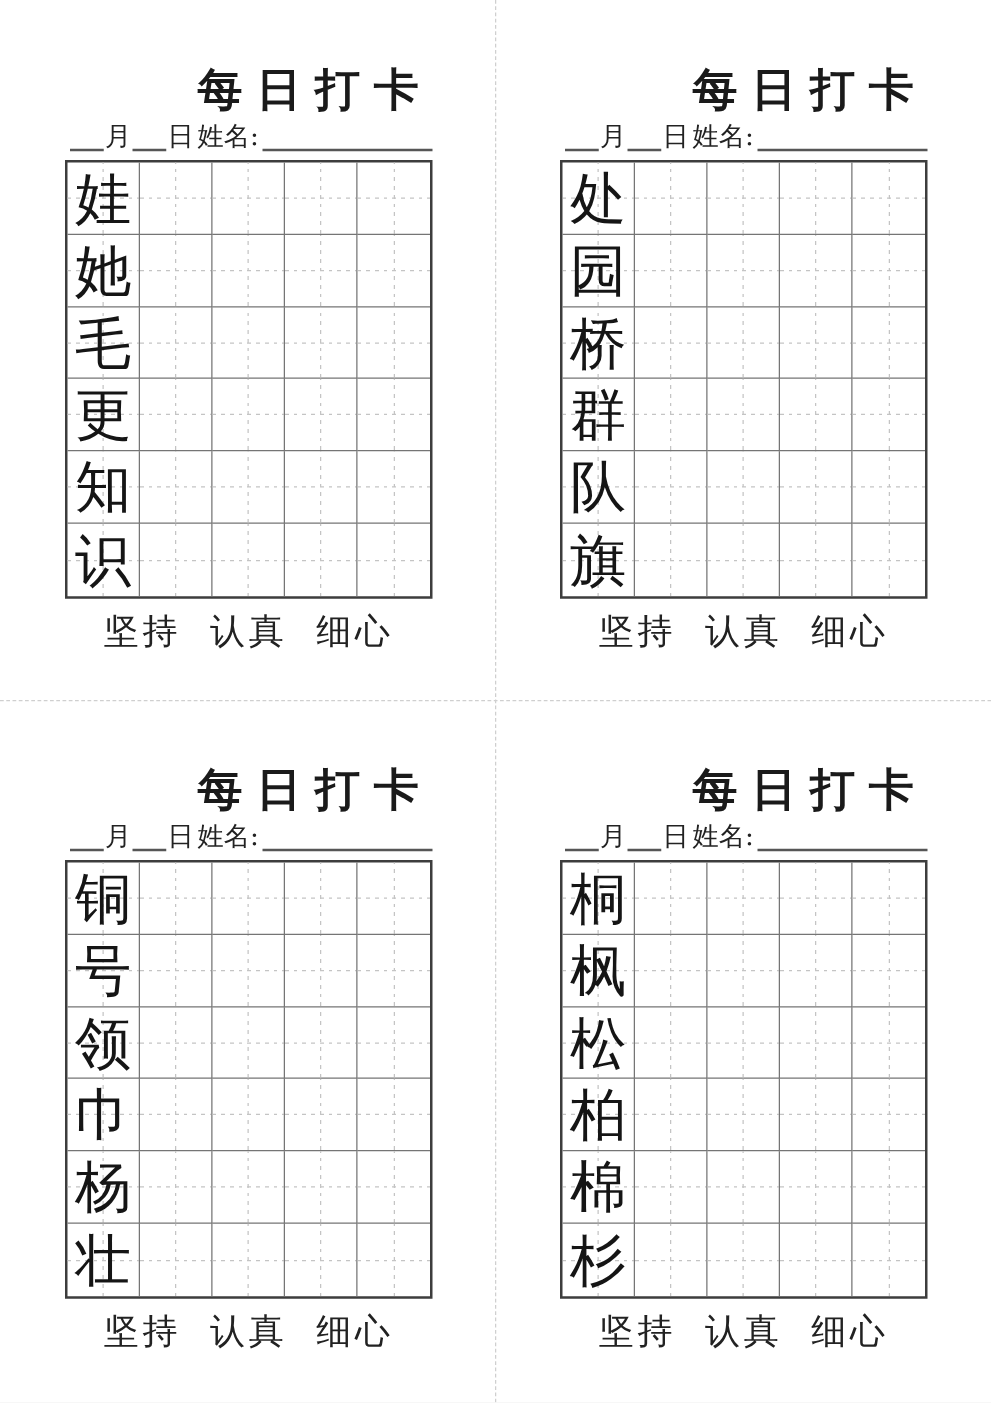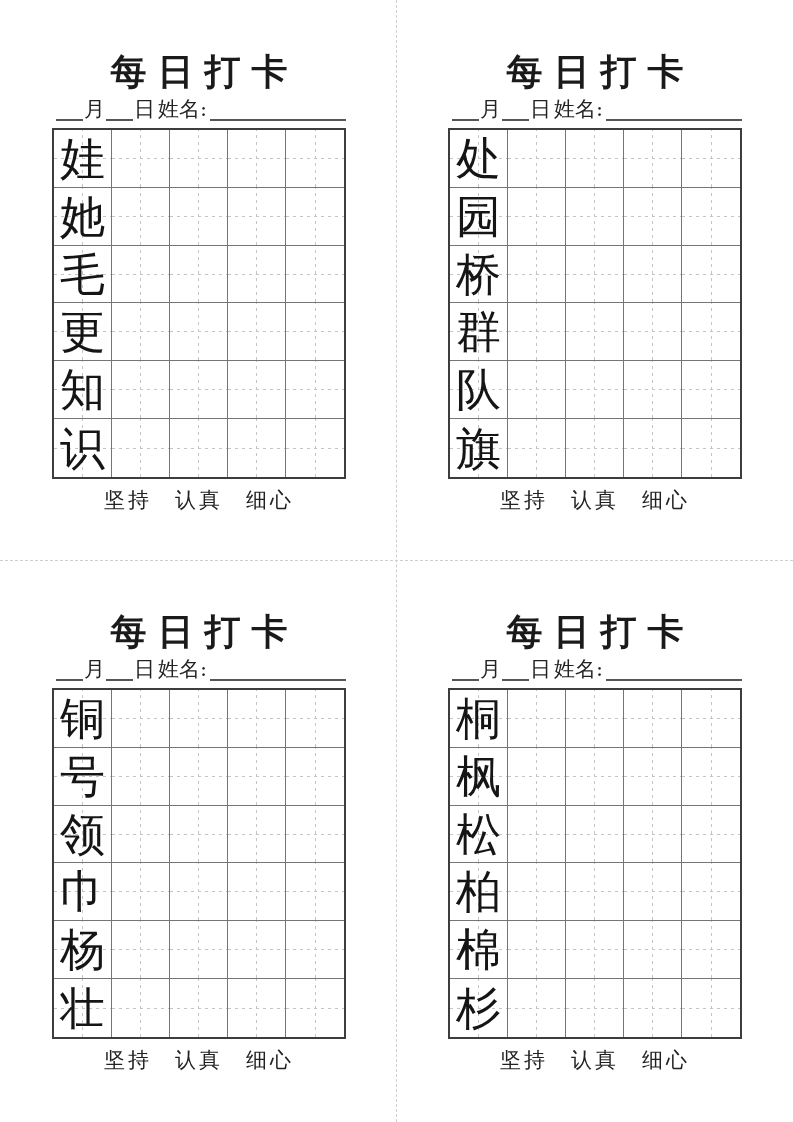--- a/index.html
+++ b/index.html
@@ -23,21 +23,21 @@
   }
   
   .card { position: absolute; width: 396px; height: 560px; }
   .card.pos-tl { left: 0;    top: 0; }
   .card.pos-tr { left: 396px; top: 0; }
   .card.pos-bl { left: 0;    top: 560px; }
   .card.pos-br { left: 396px; top: 560px; }
 
   .card-title {
     position: absolute; top: 48px; left: 52px; width: 294px; margin: 0;
-    text-align: center;
+    text-align: right;
     font-size: 36px; font-weight: 600; color: #1a1a1a;
     letter-spacing: 11px; text-indent: 11px;
     white-space: nowrap;
   }
   .name-line {
     position: absolute; top: 92px; left: 56px; width: 290px; height: 29px;
     display: flex; align-items: flex-end;
     font-size: 21px; color: #222222; line-height: 1.15;
     white-space: nowrap;
   }
@@ -71,21 +71,21 @@
   }
   .cell:nth-child(5n) { border-right: none; }
   .cell:nth-child(n+26) { border-bottom: none; }
   .char-cell {
     font-size: 45px; color: #151515; font-weight: 500;
     line-height: 1;
   }
   .card-footer {
     position: absolute; top: 486px; left: 52px; width: 294px;
     display: flex; justify-content: center; gap: 23px;
-    font-size: 21px; color: #222222; letter-spacing: 3px;
+    font-size: 28px; color: #222222; letter-spacing: 3px;
     white-space: nowrap;
     text-align: center;
   }
 </style>
 </head>
 <body>
 
 <div class="page">
   <div class="cut-v"></div>
   <div class="cut-h"></div>

